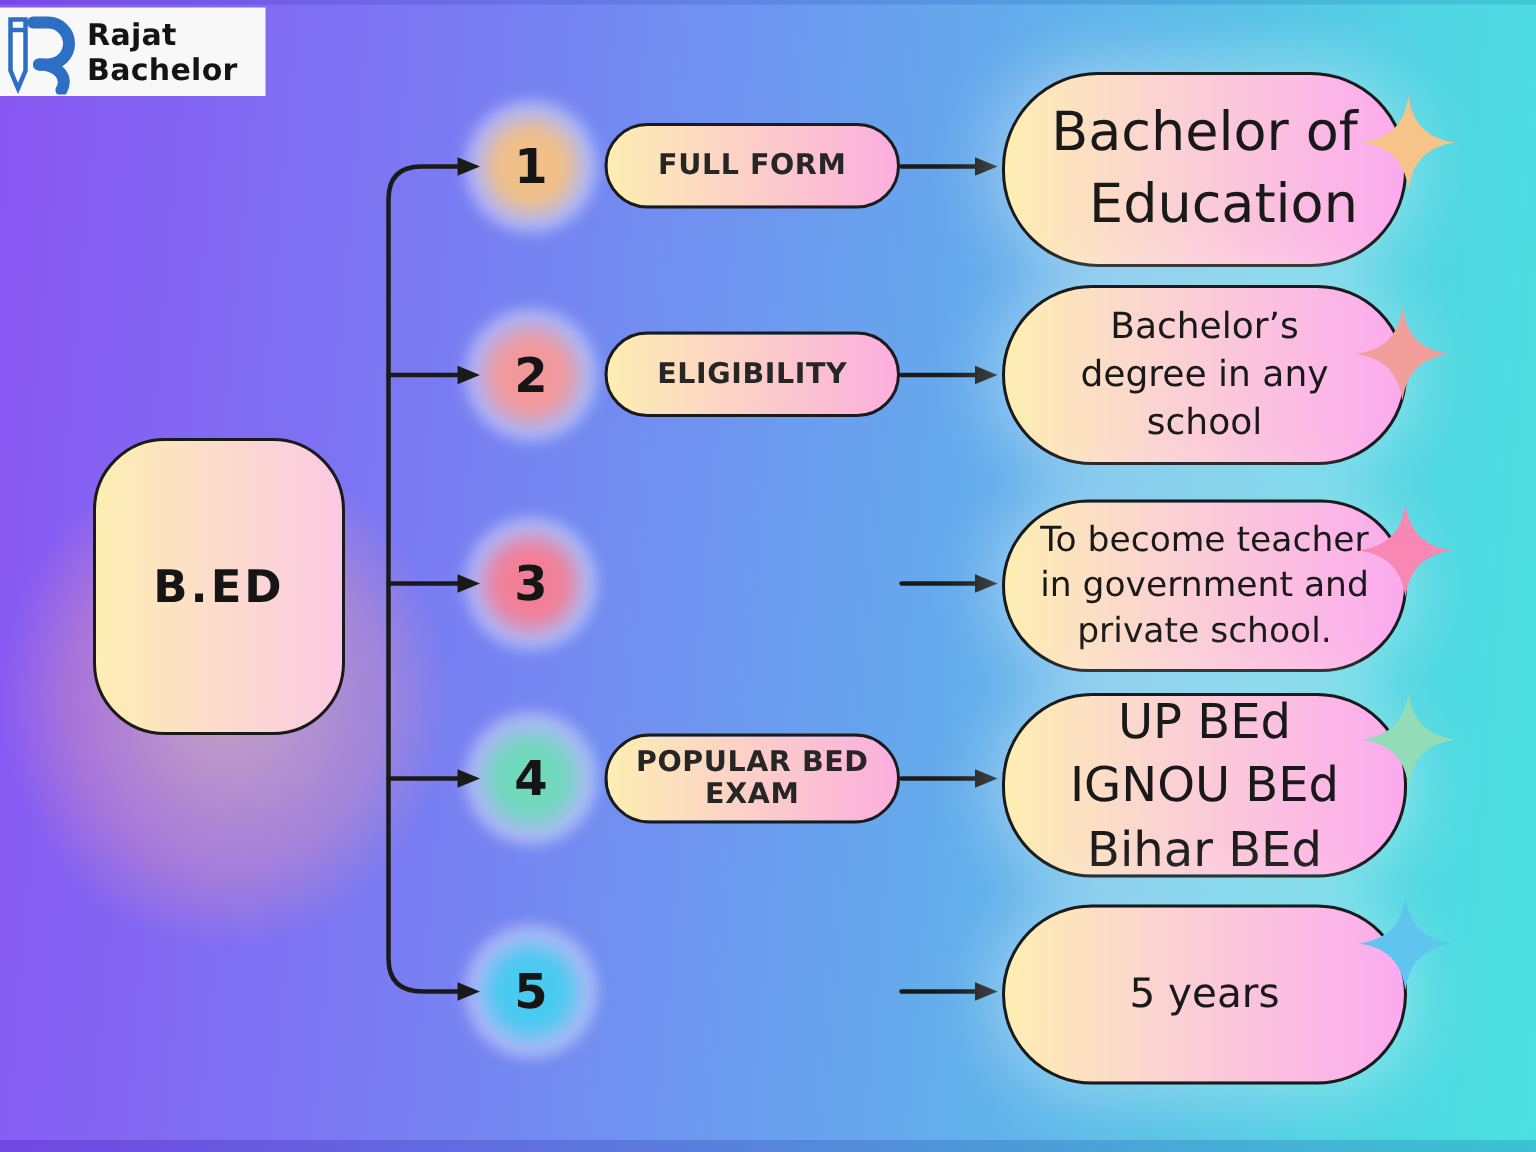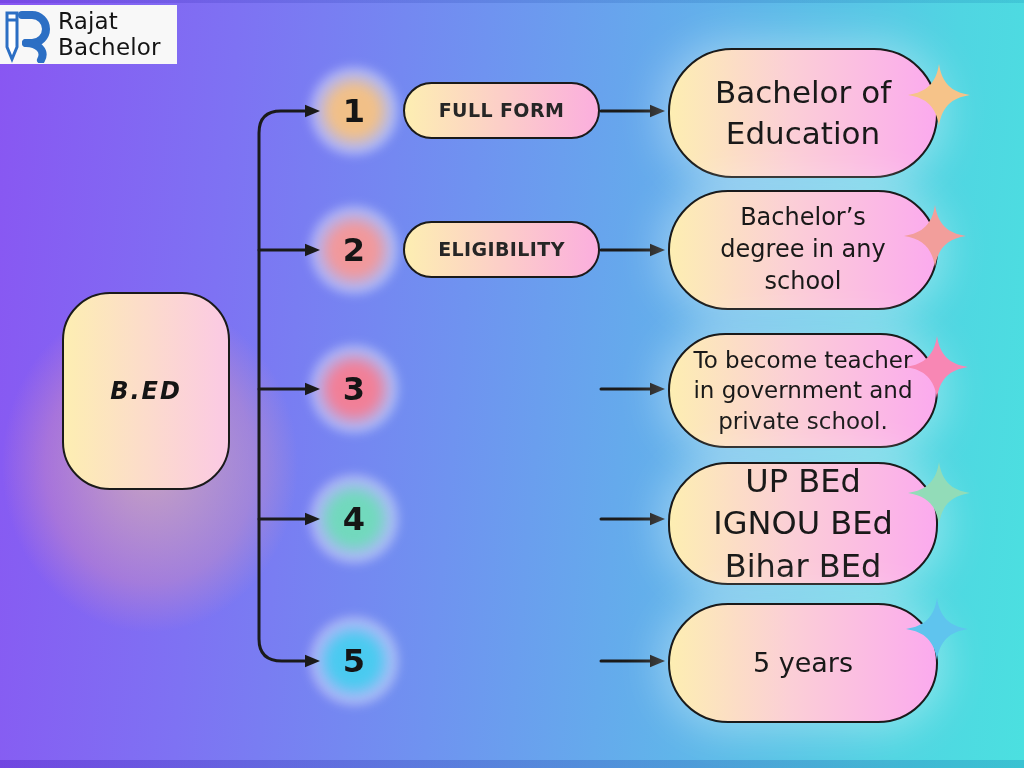--- a/index.html
+++ b/index.html
@@ -25,29 +25,29 @@
   }
 
   
   svg.connectors{position:absolute;left:0;top:0;z-index:2;}
   svg.connectors path, svg.connectors line{stroke:var(--line,#1a1a1a);stroke-width:3;fill:none;stroke-linecap:round;}
   svg.connectors polygon{fill:var(--line,#1a1a1a);}
 
   
   .logo{position:absolute;left:0;top:5px;width:177px;height:59px;background:#f8f8f8;z-index:5;
         display:flex;align-items:center;gap:2px;padding-left:2px;box-sizing:border-box;}
-  .logo-text{font-weight:normal;color:#141414;font-size:23px;line-height:1.12;letter-spacing:.2px;}
+  .logo-text{font-weight:bold;color:#141414;font-size:20px;line-height:1.12;letter-spacing:.2px;}
 
   
   .main-node{
     position:absolute;left:62px;top:292px;width:164px;height:194px;z-index:3;
     background:linear-gradient(90deg,var(--box-left,#fdeeb2),#fbc9e4 100%);
     border:2px solid var(--line,#1a1a1a);border-radius:48px;
     display:flex;align-items:center;justify-content:center;
-    font-size:24px;font-weight:bold;letter-spacing:2px;color:#151515;font-style:italic;
+    font-size:30px;font-weight:bold;letter-spacing:2px;color:#151515;
   }
 
   
   .num-glow{position:absolute;left:306px;width:96px;height:96px;border-radius:50%;z-index:1;
     background:radial-gradient(circle,var(--glow,#ffc77d) 0%,var(--glow,#ffc77d) 32%,rgba(255,255,255,.45) 58%,rgba(255,255,255,0) 72%);
     filter:blur(4px);opacity:.9;}
   .num{position:absolute;left:334px;width:40px;height:40px;z-index:3;
     display:flex;align-items:center;justify-content:center;
     font-size:32px;font-weight:bold;color:#151515;}
 
@@ -72,21 +72,21 @@
   .sparkle{position:absolute;width:62px;height:62px;z-index:4;}
   .sparkle path{fill:var(--spark,#f6c389);}
 
   
   .g1{top:63px;}  .n1{top:91px;}  .p1{top:82px;}
   .g2{top:202px;} .n2{top:230px;} .p2{top:221px;}
   .g3{top:341px;} .n3{top:369px;} .p3{top:360px;}
   .g4{top:471px;} .n4{top:499px;} .p4{top:489px;height:60px;}
   .g5{top:613px;} .n5{top:641px;} .p5{top:632px;}
 
-  .a1{top:48px;height:130px;font-size:31px;border-radius:64px;}
+  .a1{top:48px;height:130px;font-size:36px;border-radius:64px;text-align:right;}
   .a2{top:190px;height:120px;font-size:24px;}
   .a3{top:333px;height:115px;font-size:23px;}
   .a4{top:462px;height:123px;font-size:32px;}
   .a5{top:603px;height:120px;font-size:27px;}
 
   .s1{left:908px;top:64px;}
   .s2{left:904px;top:205px;}
   .s3{left:906px;top:336px;}
   .s4{left:908px;top:462px;}
   .s5{left:906px;top:598px;}
@@ -160,20 +160,21 @@
   <div class="num n3">3</div>
   <div class="answer a3">To become teacher
 in government and
 private school.</div>
   <svg class="sparkle s3" viewBox="0 0 62 62" style="--spark: #f887b4;">
     <path d="M31 0 C34 19 43 28 62 31 C43 34 34 43 31 62 C28 43 19 34 0 31 C19 28 28 19 31 0 Z"></path>
   </svg>
 
   <div class="num-glow g4" style="--glow: #72e2b8;"></div>
   <div class="num n4">4</div>
+  <div class="pill p4">POPULAR BED EXAM</div>
   <div class="answer a4">UP BEd
 IGNOU BEd
 Bihar BEd</div>
   <svg class="sparkle s4" viewBox="0 0 62 62" style="--spark: #92dcb8;">
     <path d="M31 0 C34 19 43 28 62 31 C43 34 34 43 31 62 C28 43 19 34 0 31 C19 28 28 19 31 0 Z"></path>
   </svg>
 
   <div class="num-glow g5" style="--glow: #46d2f0;"></div>
   <div class="num n5">5</div>
   <div class="answer a5">5 years</div>

